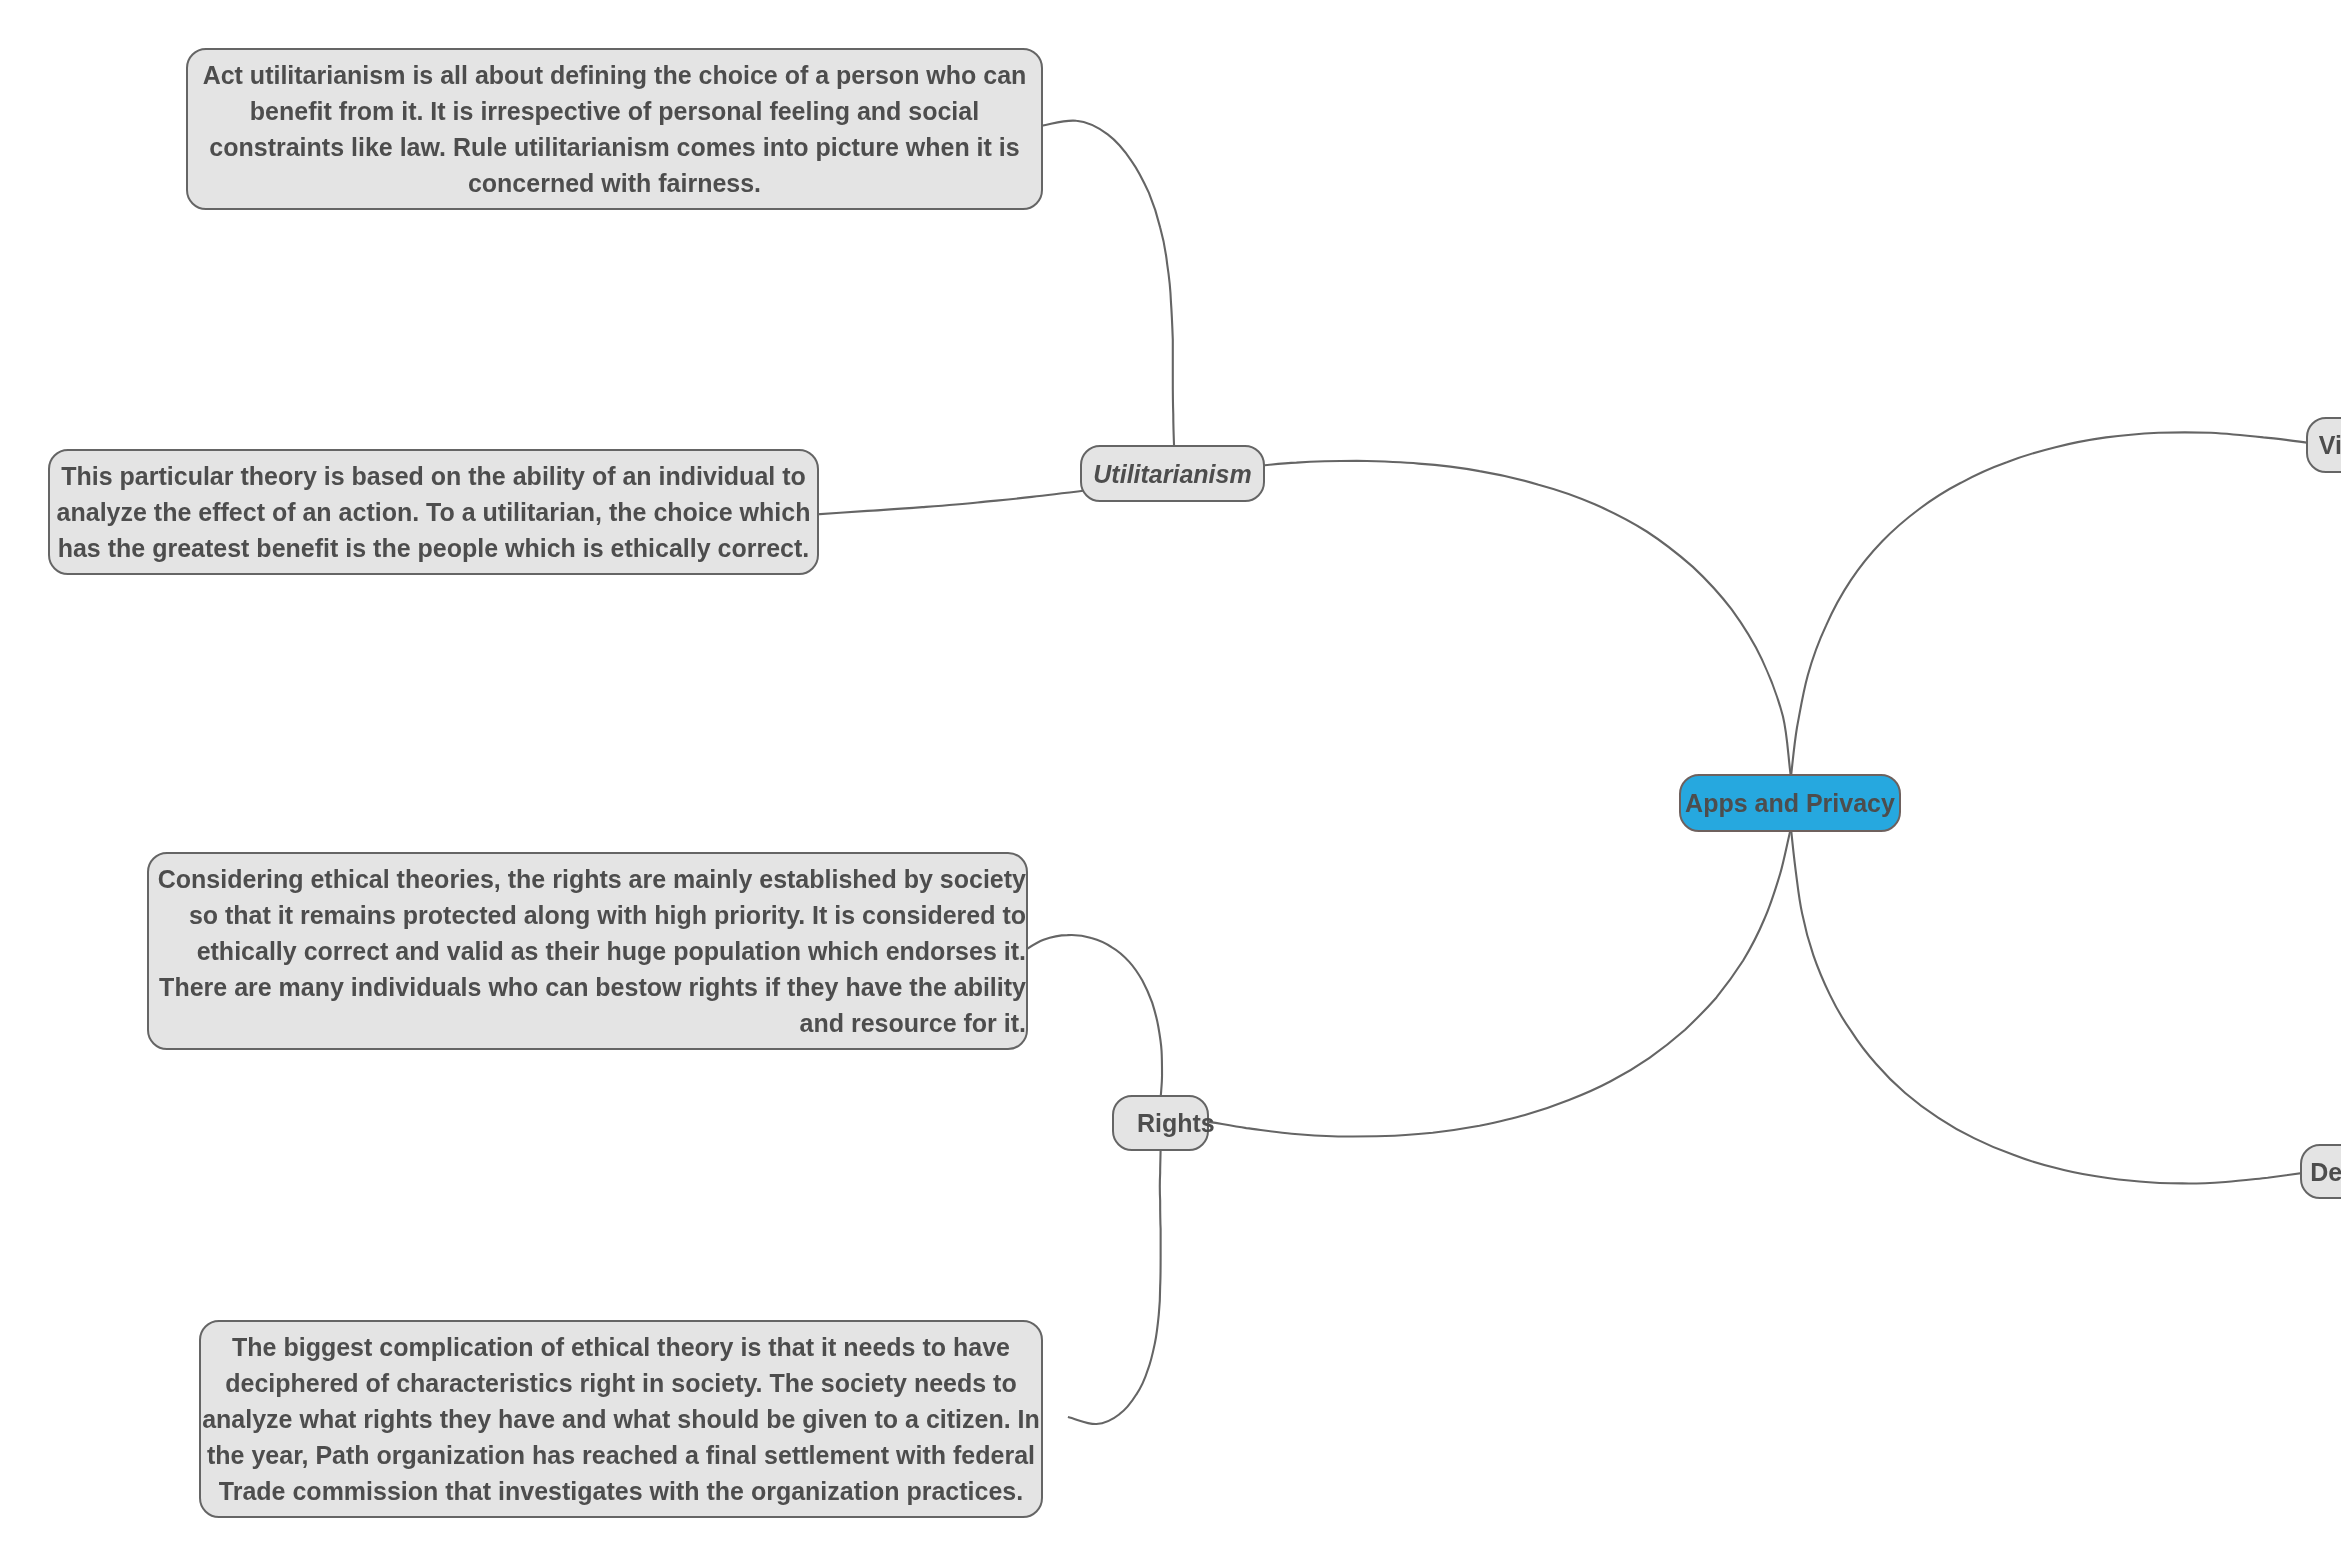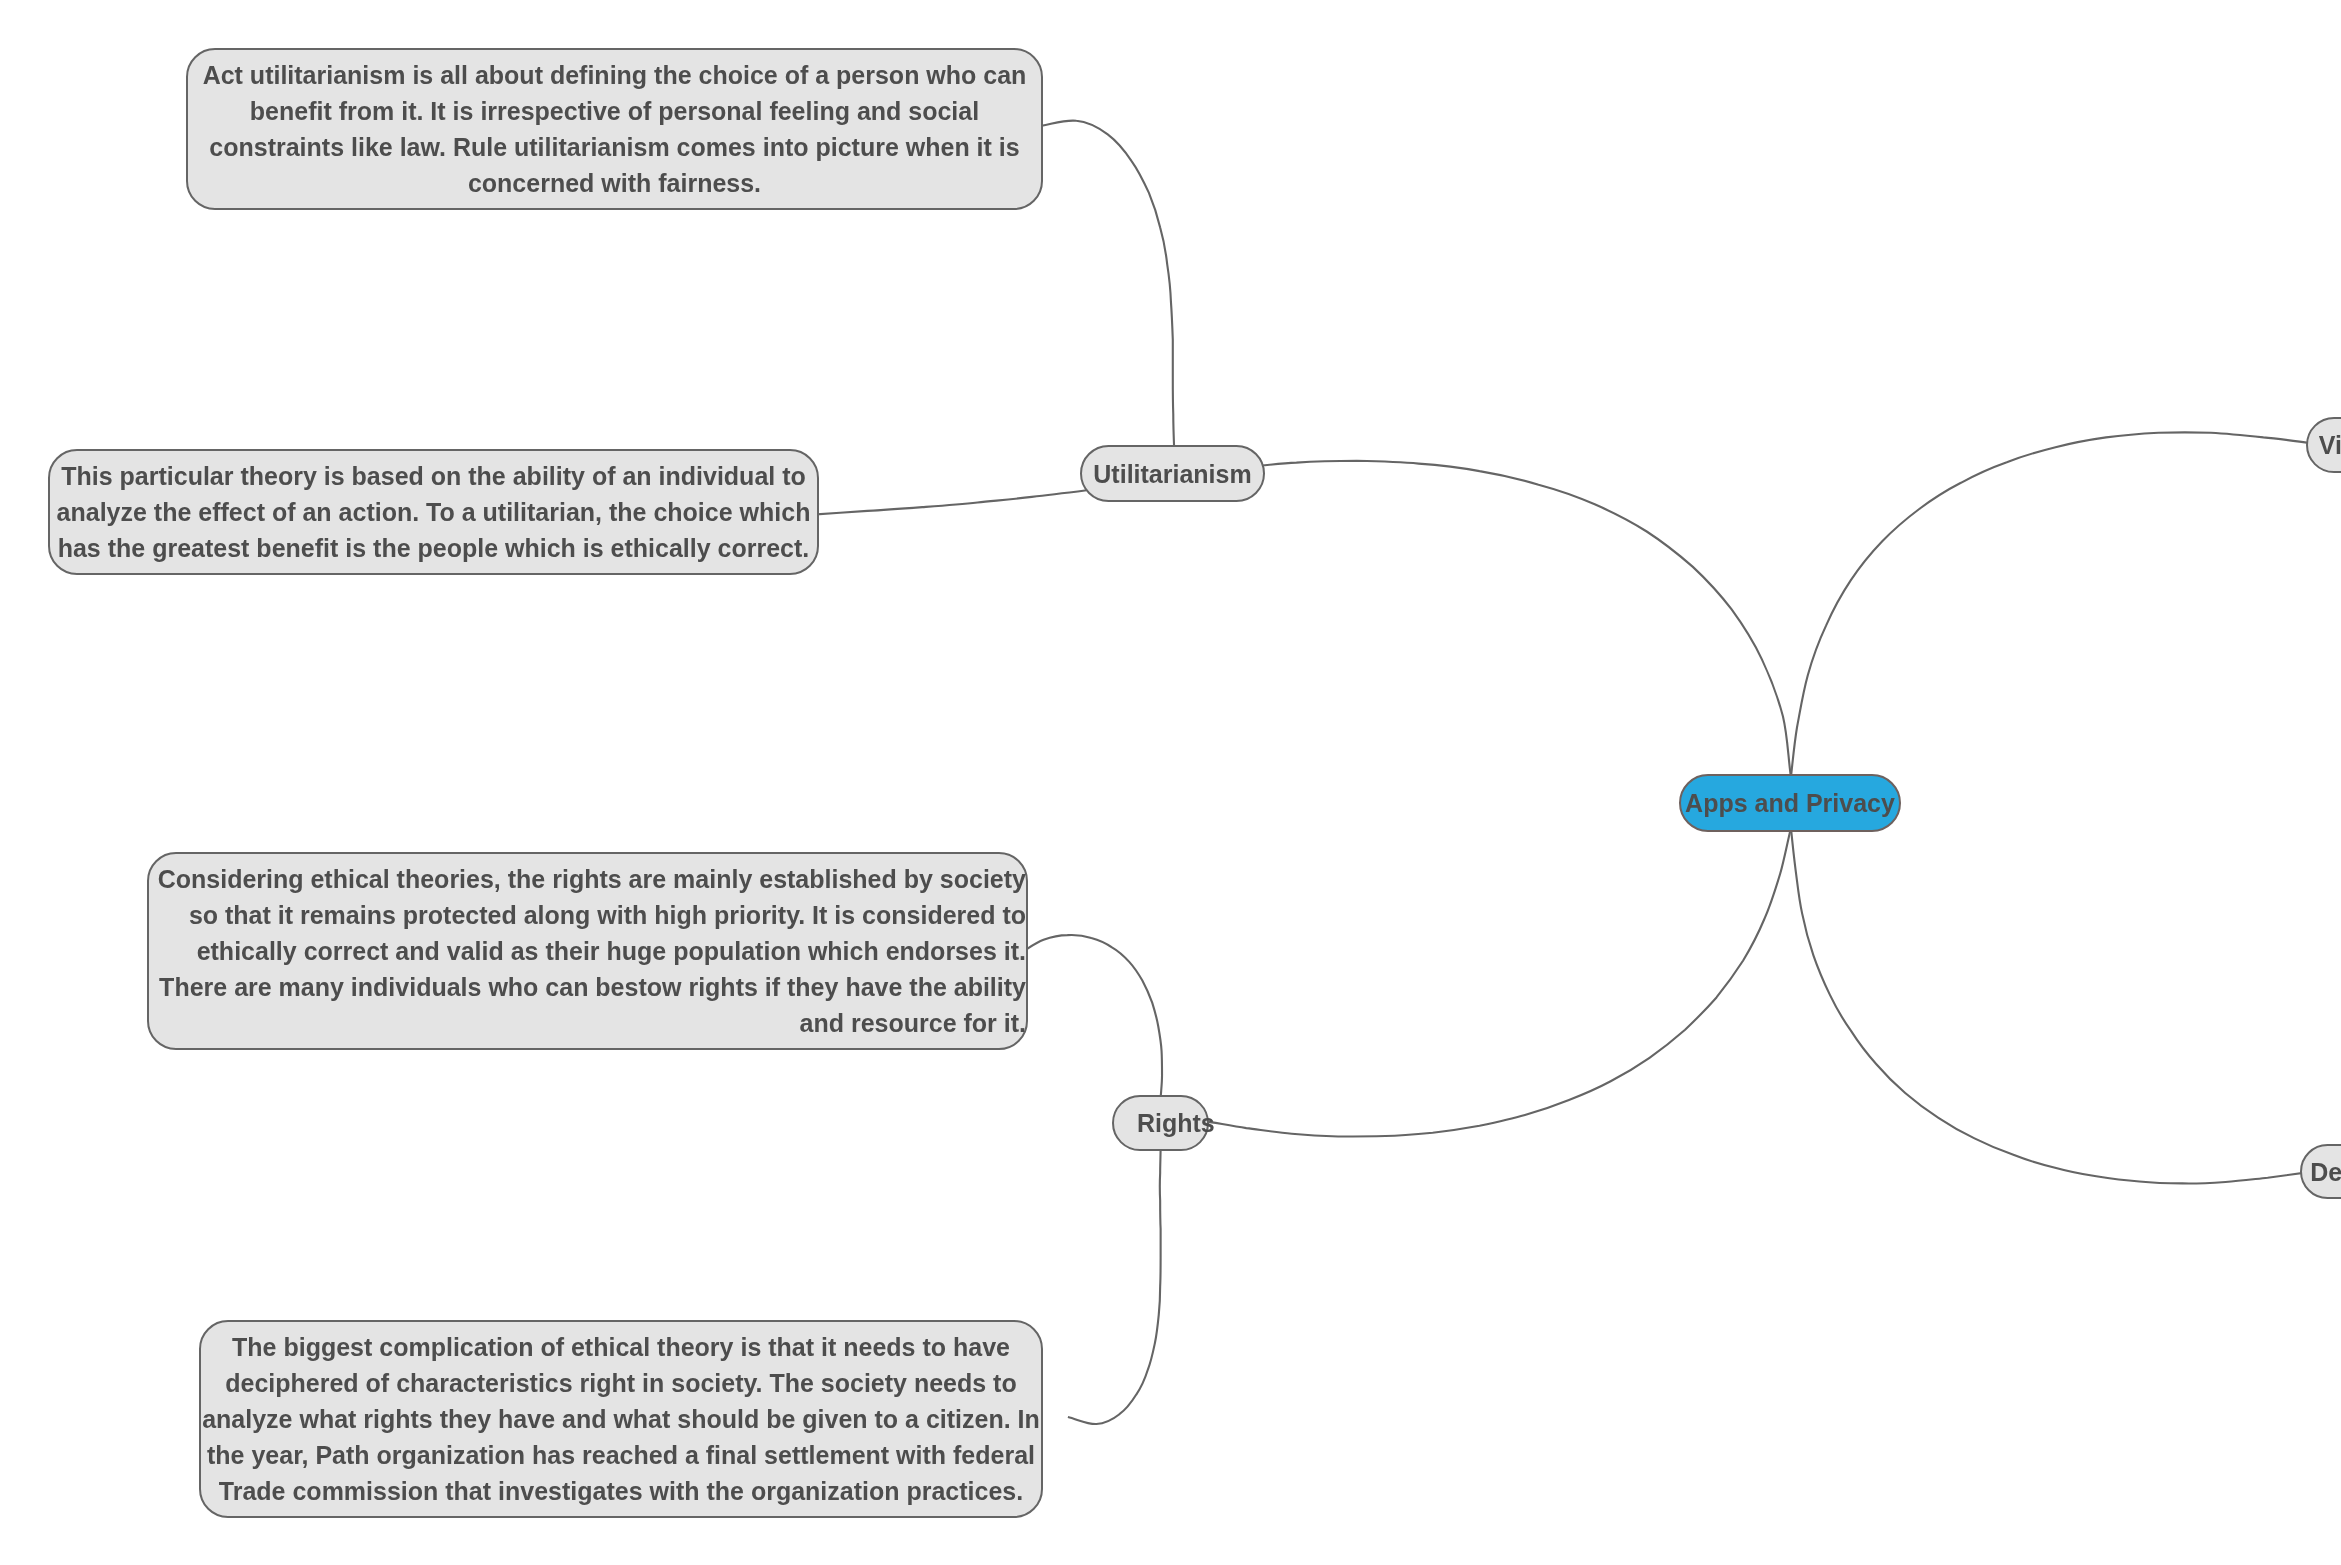--- a/index.html
+++ b/index.html
@@ -1,21 +1,21 @@
 <!DOCTYPE html>
 <html style="font-size:7.5px"><head>
 <meta charset="utf-8">
 <title>Apps and Privacy - Mindmap</title>
 <style>
   html,body{margin:0;padding:0;background:#ffffff;}
   #canvas{position:relative;width:3351px;height:1565px;background:#ffffff;overflow:hidden;
           font-family:"Liberation Sans",sans-serif;}
   svg#edge-layer{position:absolute;left:0;top:0;width:3351px;height:1565px;}
   .node{position:absolute;box-sizing:border-box;display:flex;align-items:center;justify-content:center;
-        text-align:center;border:2.1px solid #656565;border-radius:29px;background:#e4e4e4;color:#4d4d4d;}
+        text-align:center;border:2.1px solid #656565;border-radius:20px;background:#e4e4e4;color:#4d4d4d;}
   .node .lbl{display:block;width:100%;line-height:36px;}
   .node.leaf .lbl{font-weight:bold;font-size:25px;}
   .node.branch .lbl{font-weight:bold;font-size:25px;}
   .node.root{background:#26a8df;border-color:#6e615e;}
   .node.root .lbl{font-weight:bold;font-size:25px;}
 </style>
 </head>
 <body>
 
 <div id="canvas">
@@ -29,21 +29,21 @@
       <path d="M5026,900C5026,884 5026,868 5026,852C5026,835 5026,819 5026,802C5026,785 5026,768 5026,751C5027,734 5028,717 5029,700C5031,683 5032,666 5035,650C5038,633 5042,617 5047,601C5052,585 5057,570 5065,555C5072,541 5081,526 5091,514C5101,502 5112,490 5126,484C5139,479 5154,477 5169,480C5185,484 5203,499 5220,508" fill="none" stroke="#656565" stroke-width="4.5"></path>
       <path d="M5026,1000C5026,1011 5026,1023 5026,1034C5027,1045 5028,1057 5029,1068C5031,1080 5032,1091 5035,1102C5038,1114 5041,1125 5045,1136C5049,1148 5054,1159 5059,1170C5064,1181 5070,1192 5077,1201C5084,1210 5092,1218 5100,1224C5109,1230 5118,1234 5128,1236C5138,1238 5149,1237 5160,1234C5170,1232 5182,1226 5192,1221C5202,1215 5212,1207 5222,1200" fill="none" stroke="#656565" stroke-width="4.5"></path>
       <path d="M2478,2345C2479,2329 2481,2313 2481,2296C2481,2279 2481,2262 2480,2244C2479,2227 2476,2209 2473,2192C2470,2175 2465,2157 2460,2141C2454,2125 2447,2109 2439,2094C2431,2080 2422,2066 2411,2054C2400,2042 2388,2031 2374,2023C2361,2014 2345,2007 2330,2003C2314,1998 2296,1996 2279,1997C2262,1997 2244,2001 2228,2007C2212,2013 2197,2024 2182,2033" fill="none" stroke="#656565" stroke-width="4.5"></path>
       <path d="M2478,2448C2478,2467 2477,2486 2477,2505C2476,2525 2476,2544 2477,2564C2477,2584 2477,2604 2478,2624C2478,2644 2478,2665 2478,2686C2478,2706 2478,2727 2477,2747C2477,2767 2476,2788 2474,2808C2472,2828 2470,2848 2466,2867C2462,2886 2458,2906 2451,2924C2445,2943 2437,2962 2426,2978C2416,2994 2404,3010 2390,3020C2376,3031 2359,3040 2341,3041C2322,3042 2300,3031 2280,3026" fill="none" stroke="#656565" stroke-width="4.5"></path>
       <path d="M5085,2450C5085,2432 5085,2414 5085,2397C5085,2379 5086,2361 5087,2343C5088,2324 5090,2306 5092,2288C5095,2270 5098,2251 5103,2234C5108,2216 5113,2197 5120,2180C5127,2163 5136,2146 5146,2131C5156,2117 5167,2103 5181,2092C5194,2082 5209,2073 5225,2067C5241,2062 5258,2058 5276,2058C5293,2058 5312,2061 5330,2067C5347,2072 5365,2084 5382,2092" fill="none" stroke="#656565" stroke-width="4.5"></path>
       <path d="M5082,2552C5083,2564 5084,2576 5086,2588C5089,2599 5092,2611 5097,2622C5102,2632 5108,2642 5115,2651C5123,2659 5131,2667 5140,2673C5149,2679 5159,2683 5170,2686C5180,2689 5192,2690 5203,2690C5214,2690 5226,2689 5238,2687C5250,2685 5262,2682 5274,2679C5285,2676 5297,2672 5308,2668C5319,2664 5329,2661 5340,2657" fill="none" stroke="#656565" stroke-width="4.5"></path>
     </svg>
 <div class="node root" style="left: 1679px; top: 774px; width: 222px; height: 58px;">
       <span class="lbl">Apps and Privacy</span>
     </div>
-    <div class="node branch" style="left: 1080px; top: 445px; width: 185px; height: 57px;">
+    <div class="node branch" style="left: 1080px; top: 445px; width: 185px; height: 57px; font-style: italic;">
       <span class="lbl">Utilitarianism</span>
     </div>
     <div class="node branch" style="left: 2306px; top: 417px; width: 96px; height: 56px;">
       <span class="lbl">Virtue</span>
     </div>
     <div class="node branch" style="left: 1112px; top: 1095px; width: 97px; height: 56px; padding-left: 23px;">
       <span class="lbl">Rights</span>
     </div>
     <div class="node branch" style="left: 2300px; top: 1144px; width: 158px; height: 55px;">
       <span class="lbl">Deontology</span>

